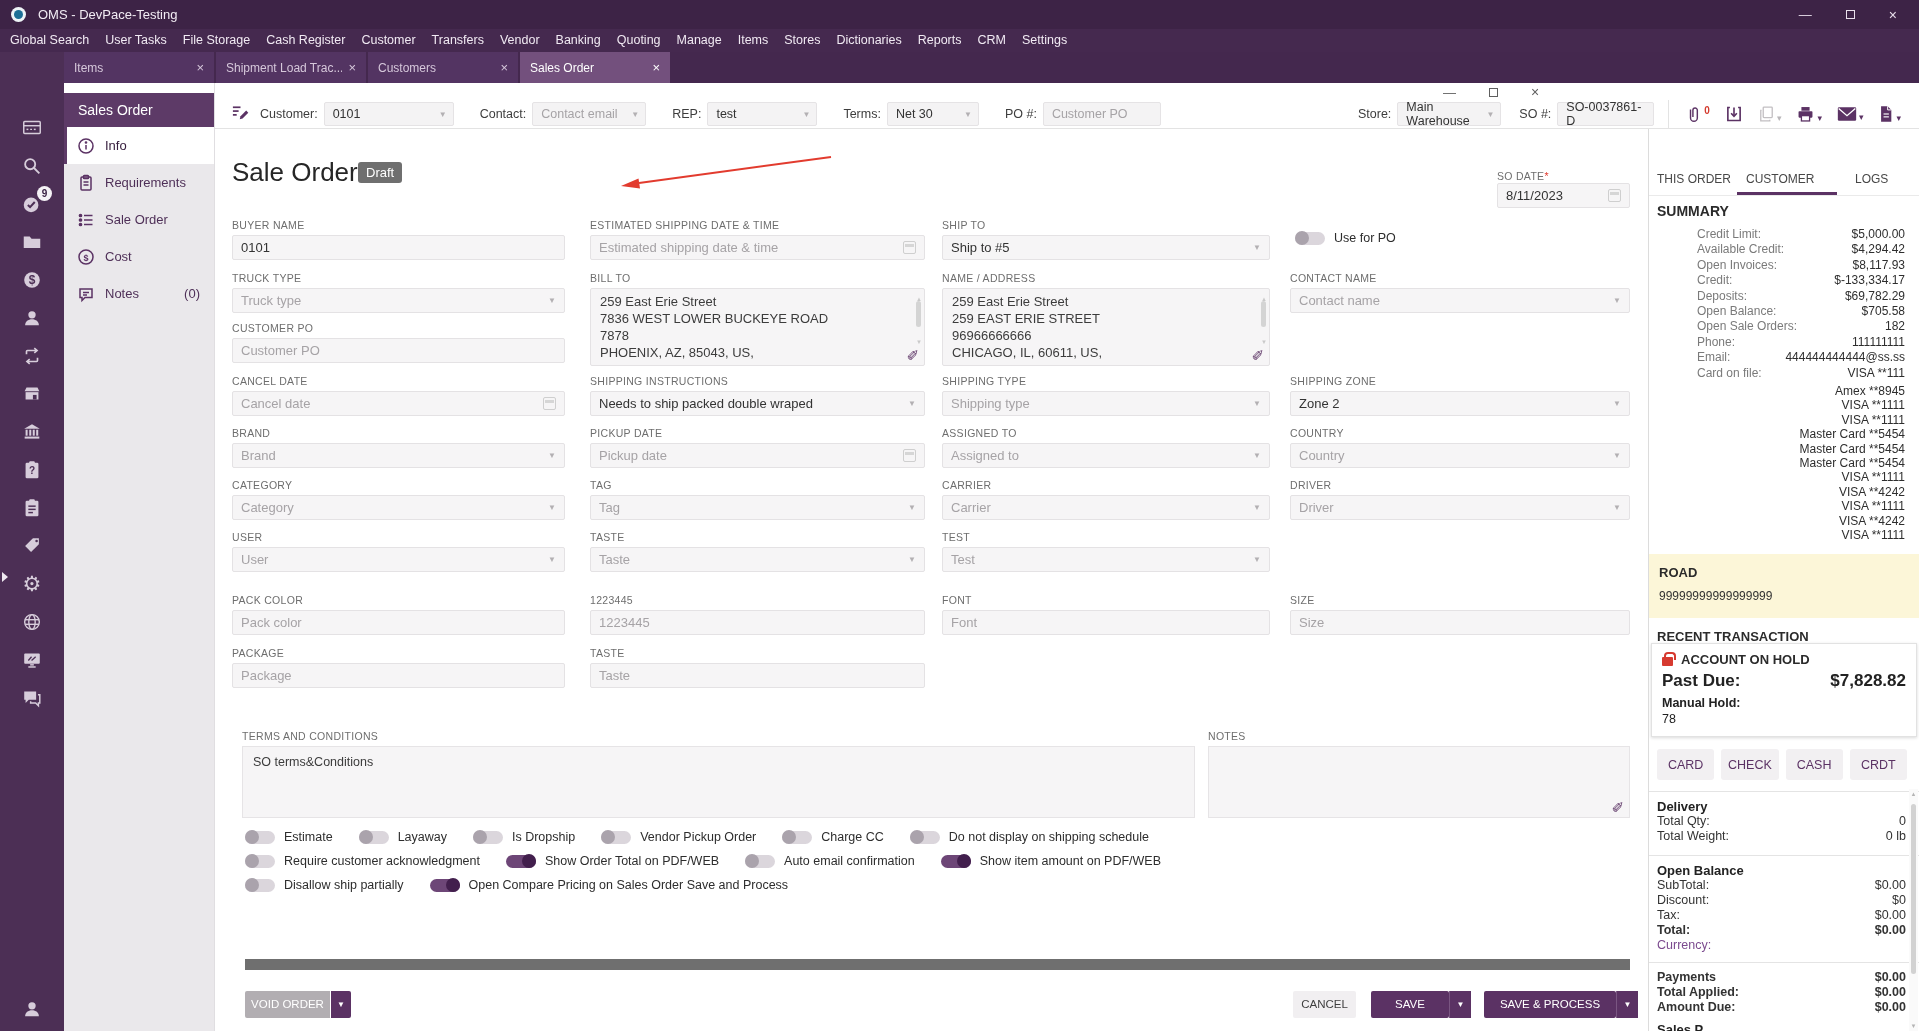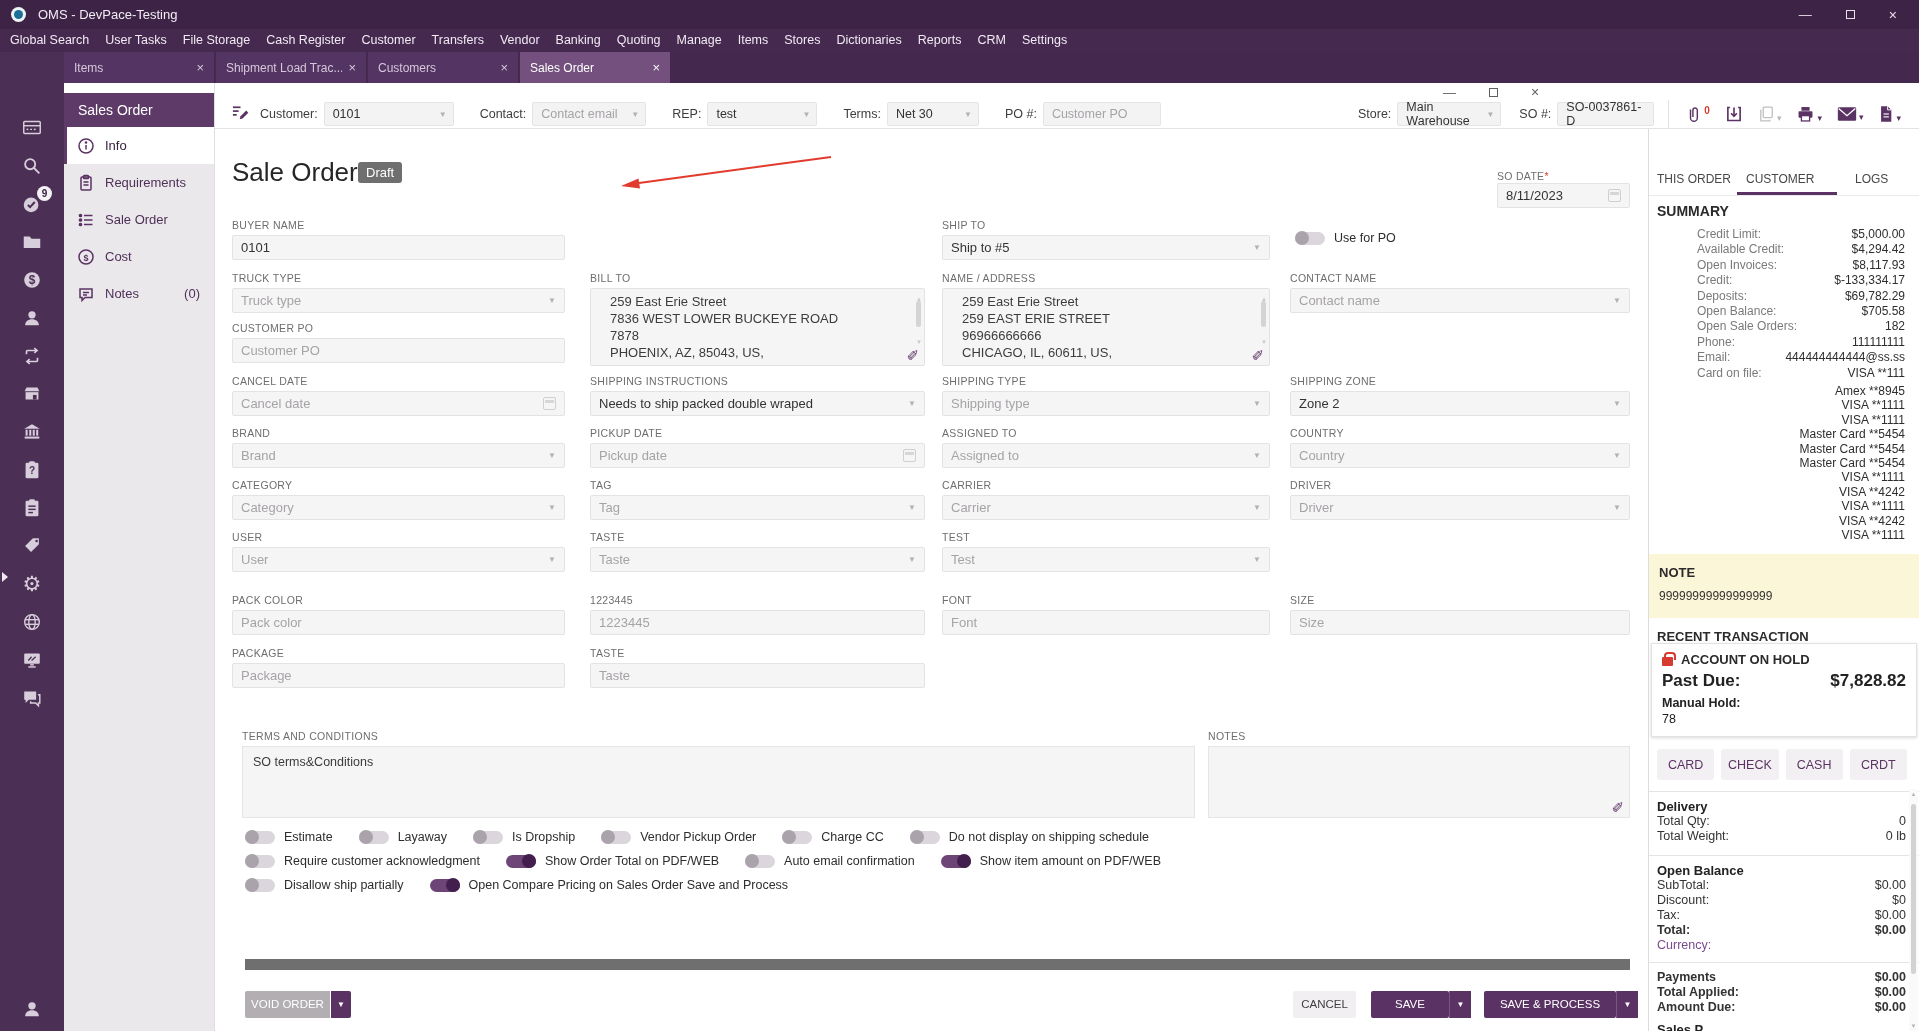--- a/index.html
+++ b/index.html
@@ -108,21 +108,21 @@
 
   .cell { position:absolute; }
   .c1 { left:17px; width:333px; } .c2 { left:375px; width:335px; } .c3 { left:727px; width:328px; } .c4 { left:1075px; width:340px; }
   .rA{top:90px;} .rB{top:143px;} .rC{top:193px;} .rD{top:246px;} .rE{top:298px;} .rF{top:350px;} .rG{top:402px;} .rH{top:465px;} .rI{top:518px;} .rT{top:601px;}
   .flabel { font-size:10.5px; color:#6e6e6e; letter-spacing:.3px; margin-bottom:4px; white-space:nowrap; }
   .field { height:25px; background:#f6f5f6; border:1px solid #e4e2e4; border-radius:2px; display:flex; align-items:center; padding:0 8px; font-size:13px; }
   .field .caret { margin-left:auto; }
   .cal { width:13px; height:13px; border:1px solid #cfcfcf; border-radius:2px; position:relative; margin-left:auto; flex:none; }
   .cal::before { content:""; position:absolute; left:1px; right:1px; top:2px; height:2.5px; background:#d6d6d6; }
   .field .cal { margin-left:auto; }
-  .addrbox { position:relative; height:78px; background:#f6f5f6; border:1px solid #e4e2e4; border-radius:2px; padding:4px 26px 4px 19px; font-size:13px; line-height:17px; color:#3c3c3c; }
+  .addrbox { position:relative; height:78px; background:#f6f5f6; border:1px solid #e4e2e4; border-radius:2px; padding:4px 26px 4px 9px; font-size:13px; line-height:17px; color:#3c3c3c; }
   .addr-scroll { position:absolute; right:3px; top:12px; width:5px; height:26px; background:#d4d4d4; border-radius:3px; }
   .addr-arr { position:absolute; right:2px; font-size:6px; color:#c9c9c9; }
   .pencil { position:absolute; right:5px; bottom:2px; color:#5b3264; font-size:15px; transform:scaleY(-1); }
   .bigbox { position:relative; background:#f6f5f6; border:1px solid #e6e4e6; height:72px; padding:8px 10px; font-size:12.5px; color:#3c3c3c; }
 
   .tglrow { position:absolute; left:30px; display:flex; gap:26px; align-items:center; height:16px; }
   .tgl { display:flex; align-items:center; gap:9px; }
   .track { width:30px; height:13px; background:#dbd6dc; border-radius:8px; position:relative; flex:none; }
   .knob { position:absolute; left:0; top:-0.5px; width:14px; height:14px; border-radius:50%; background:#aaa3ac; }
   .track.on { background:#6d4677; }
@@ -539,21 +539,21 @@
         <div>Master Card **5454</div>
         <div>Master Card **5454</div>
         <div>Master Card **5454</div>
         <div>VISA **1111</div>
         <div>VISA **4242</div>
         <div>VISA **1111</div>
         <div>VISA **4242</div>
         <div>VISA **1111</div>
       </div>
     <div class="notebox">
-      <div class="nt">NOTE</div>
+      <div class="nt">ROAD</div>
       <div class="nv">99999999999999999</div>
     </div>
     <div class="recent">RECENT TRANSACTION</div>
     <div class="holdbox">
       <div class="hold-title">
         <span class="lockicon"></span>
         <span>ACCOUNT ON HOLD</span>
       </div>
       <div class="hold-row">
         <span class="hl">Past Due:</span>
@@ -644,20 +644,27 @@
     <div class="sodate-label"><span>SO DATE</span><span class="req">*</span></div>
     <div class="sodate-field field">
         <span class="val">8/11/2023</span>
         <span class="cal"></span>
       </div>
 
     <div class="cell c1 rA">
         <div class="flabel">BUYER NAME</div>
       <div class="field">
           <span class="val">0101</span>
+        </div>
+      </div>
+    <div class="cell c2 rA">
+        <div class="flabel">ESTIMATED SHIPPING DATE &amp; TIME</div>
+      <div class="field">
+          <span class="ph">Estimated shipping date &amp; time</span>
+          <span class="cal"></span>
         </div>
       </div>
     <div class="cell c3 rA">
         <div class="flabel">SHIP TO</div>
       <div class="field">
           <span class="val">Ship to #5</span>
           <span class="caret">▼</span>
         </div>
       </div>
     <div class="cell" style="left:1080px;top:102px">

